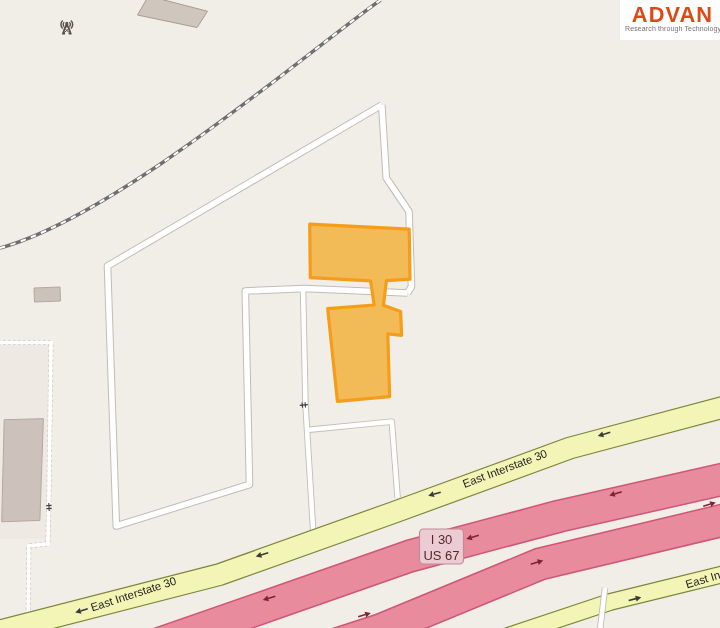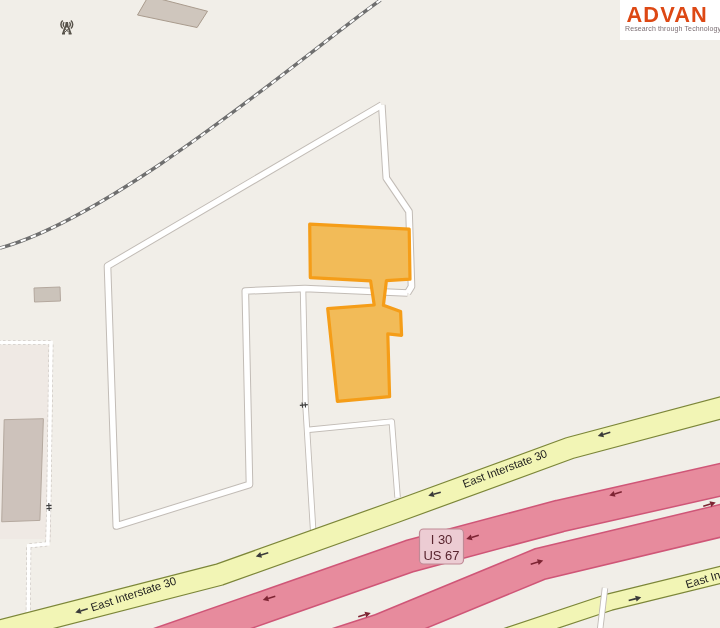--- a/index.html
+++ b/index.html
@@ -170,17 +170,17 @@
       <path d="M 1.9,1.2 A 5.4,5.4 0 0 0 1.9,9.2" stroke-width="1.5"></path>
       <path d="M 3.4,3 A 3,3 0 0 0 3.4,7.4" stroke-width="1.4"></path>
       <path d="M 10.1,1.2 A 5.4,5.4 0 0 1 10.1,9.2" stroke-width="1.5"></path>
       <path d="M 8.6,3 A 3,3 0 0 1 8.6,7.4" stroke-width="1.4"></path>
     </g>
   </g>
 </svg>
 
 <div style="position:absolute;left:620px;top:0;width:100px;height:40px;background:#ffffff;">
 
-  <div style="position:absolute;left:6.5px;top:2px;width:92px;font-family:'Liberation Sans',sans-serif;font-weight:bold;font-size:21.8px;color:#dd4814;letter-spacing:1.1px;">ADVAN</div>
+  <div style="position:absolute;left:6.5px;top:2px;width:92px;font-family:'Liberation Sans',sans-serif;font-weight:bold;font-size:21.8px;color:#dd4814;letter-spacing:1.1px;text-align:center;">ADVAN</div>
 
   <div style="position:absolute;left:5px;top:25px;width:95px;font-family:'Liberation Sans',sans-serif;font-size:7px;color:#7c6f74;letter-spacing:0.12px;white-space:nowrap;">Research through Technology</div>
 </div>
 </div>
 
 </body></html>

